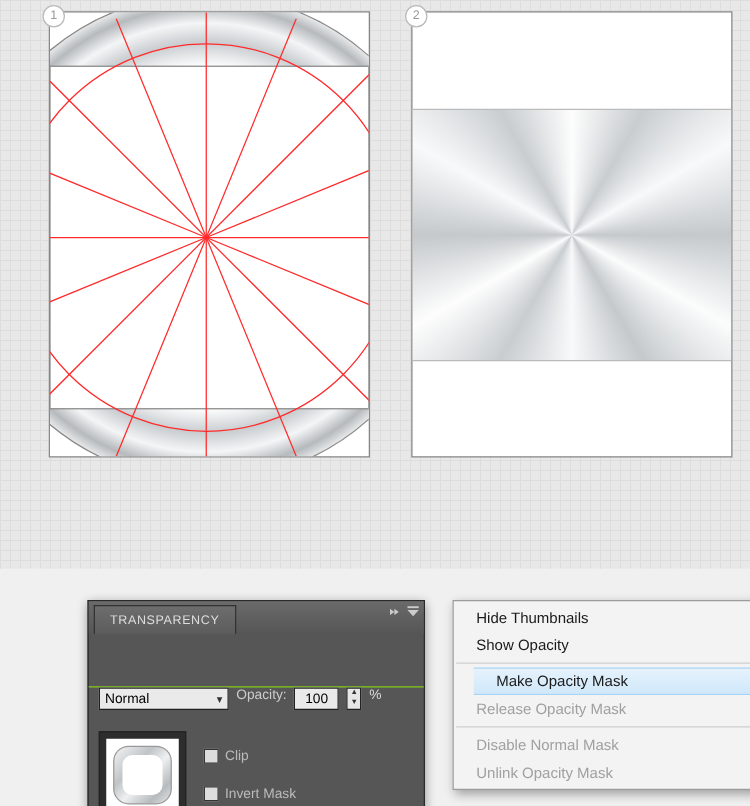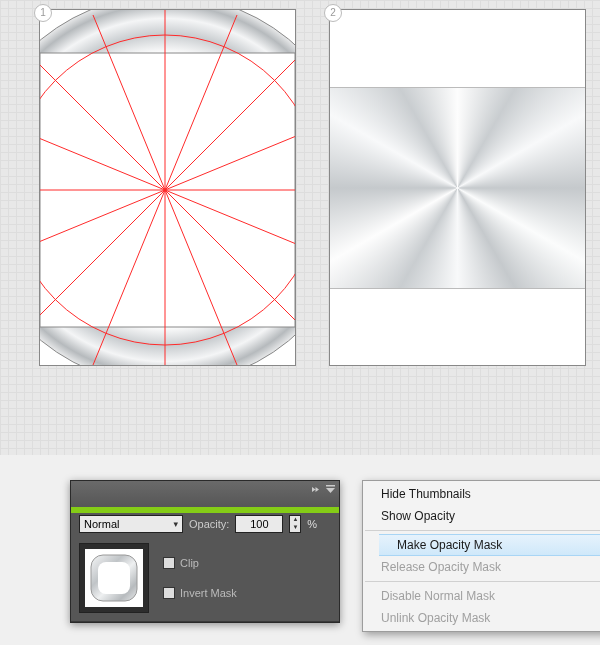--- a/index.html
+++ b/index.html
@@ -36,26 +36,26 @@
   .lower{position:absolute;left:0;top:455px;width:600px;height:190px;background:#f0f0f0;}
 
   
   .panel{position:absolute;left:70px;top:25px;width:270px;background:#565656;border:1px solid #2a2a2a;
     box-shadow:0 2px 8px rgba(0,0,0,.4);color:#ddd;font-size:11px;}
   .panel-tabs{height:26px;background:linear-gradient(#6a6a6a,#565656);display:flex;align-items:flex-end;position:relative;}
   .panel-tab{background:linear-gradient(#6d6d6d,#5c5c5c);height:23px;line-height:23px;padding:0 12px;
     font-size:10px;letter-spacing:.5px;color:#ddd;border:1px solid #333;border-bottom:none;margin-left:4px;}
   .panel-extra{position:absolute;right:3px;top:3px;display:flex;gap:4px;}
   .panel-extra span{width:11px;height:11px;display:inline-block;}
-  .row1{height:28px;display:flex;align-items:center;padding:0 8px;gap:6px;border-top:6px solid #84cc16;}
+  .row1{height:28px;display:flex;align-items:flex-start;padding:0 8px;gap:6px;border-top:1px solid #84cc16;margin-top:42px;}
   .dropdown{flex:0 0 104px;height:18px;background:#eaeaea;color:#000;display:flex;align-items:center;
     padding:0 4px;font-size:11px;position:relative;border:1px solid #222;}
   .dropdown::after{content:"▾";position:absolute;right:4px;color:#333;font-size:9px;}
   .op-label{color:#ccc;}
-  .num-input{width:48px;height:18px;background:#eaeaea;color:#000;text-align:center;font-size:11px;
+  .num-input{width:36px;height:18px;background:#eaeaea;color:#000;text-align:center;font-size:11px;
     line-height:16px;display:flex;align-items:center;justify-content:center;border:1px solid #222;}
   .updown{width:12px;height:18px;background:#e6e6e6;border:1px solid #222;display:flex;flex-direction:column;}
   .updown div{flex:1;font-size:6px;line-height:7px;text-align:center;color:#333;}
   .row2{padding:8px;display:flex;align-items:center;gap:14px;border-bottom:1px solid #3a3a3a;}
   .thumb-box{width:70px;height:70px;background:#2d2d2d;display:flex;align-items:center;justify-content:center;border:1px solid #222;}
   .thumb-inner{width:58px;height:58px;background:#fff;display:flex;align-items:center;justify-content:center;}
   .thumb-inner svg{width:50px;height:50px;}
   .checks{display:flex;flex-direction:column;gap:18px;}
   .chk{display:flex;align-items:center;gap:5px;color:#bbb;}
   .chk .box{width:12px;height:12px;background:#ddd;border:1px solid #333;}
@@ -112,20 +112,21 @@
   </div>
   <div class="clip2">
     <div class="angular"></div>
   </div>
 </div>
 
 <div class="lower">
 
   <div class="panel">
     <div class="panel-tabs">
+      <div class="panel-tab">TRANSPARENCY</div>
       <div class="panel-extra">
         <span>
           <svg viewBox="0 0 11 11">
               <path d="M2 3l3.5 2.5L2 8z M5.5 3L9 5.5 5.5 8z" fill="#ccc"></path>
             </svg>
         </span>
         <span>
           <svg viewBox="0 0 11 11">
               <path d="M1 4h9L5.5 9z" fill="#ccc"></path>
               <rect x="1" y="1" width="9" height="1.5" fill="#ccc"></rect>

